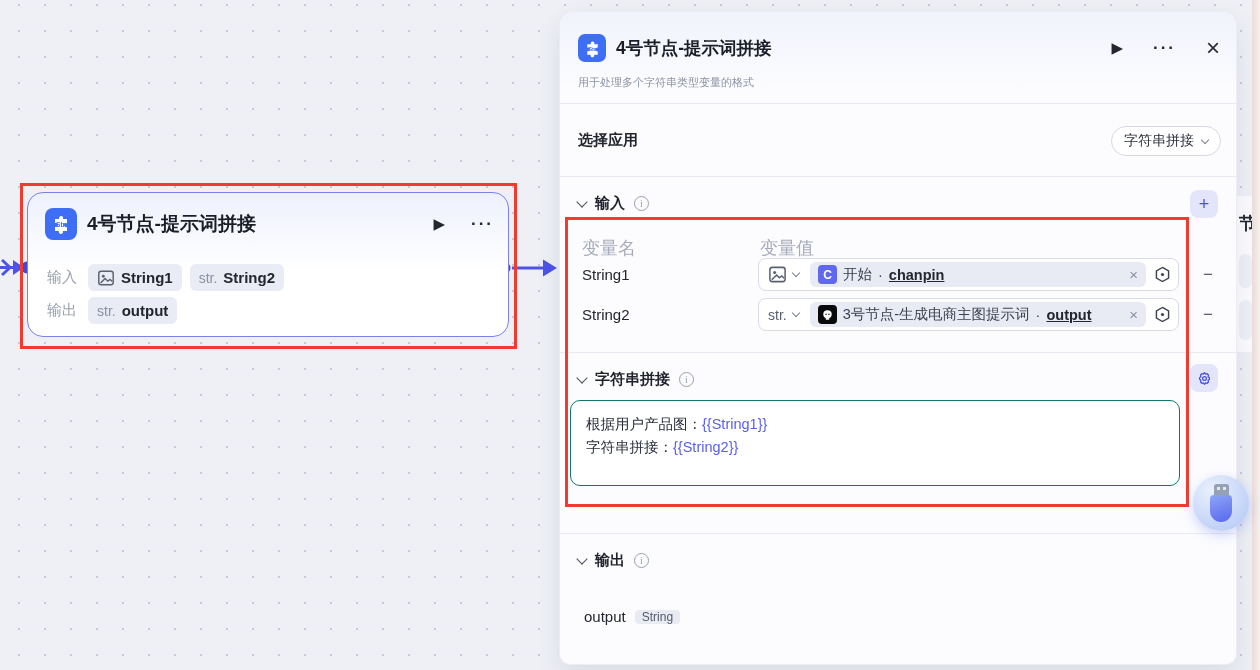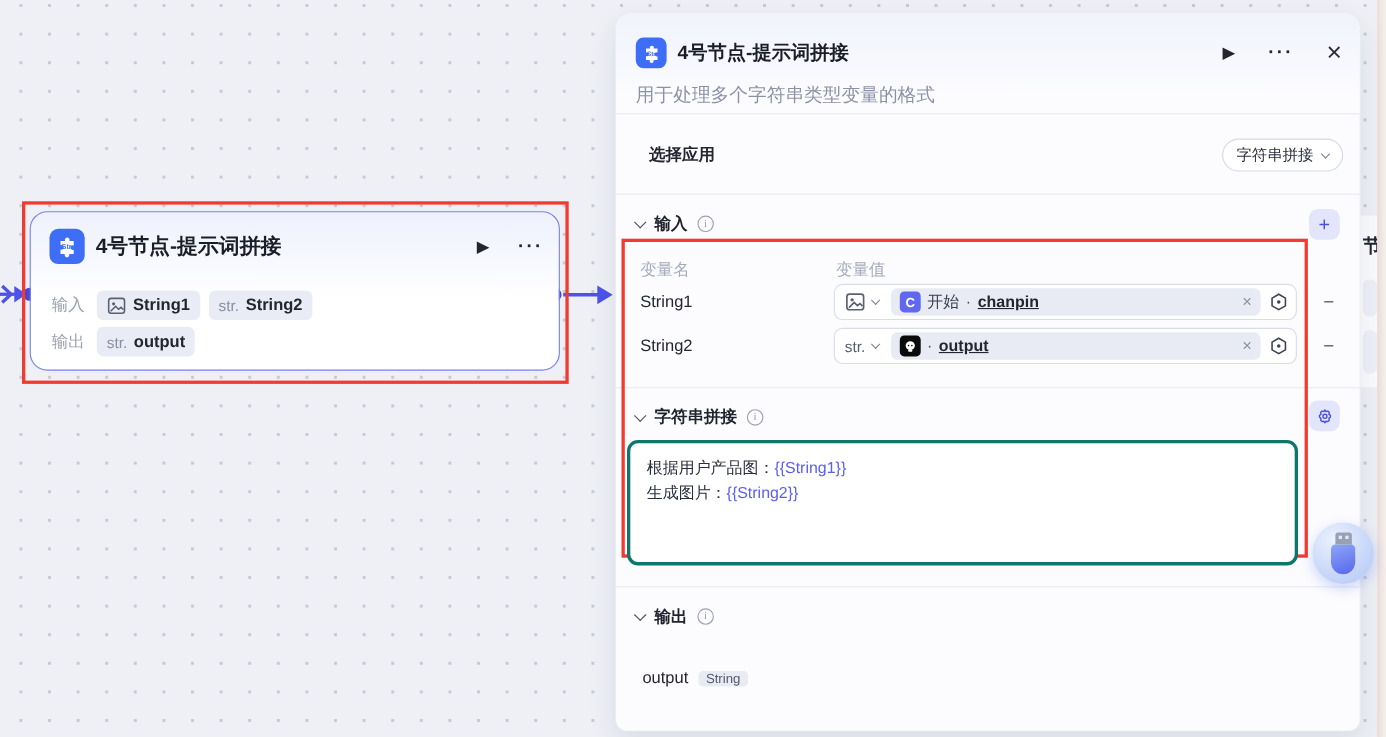--- a/index.html
+++ b/index.html
@@ -57,23 +57,23 @@
   .divider { position:absolute; left:0; right:0; height:1px; background:#e9eaf1; }
 
   .p-header { position:absolute; left:0; top:0; right:0; height:91px;
     background:linear-gradient(180deg,#f0f3fc,#fcfcfe 85%); border-radius:14px 14px 0 0; }
   .p-title-row { position:absolute; left:18px; top:21px; right:16px; height:30px; display:flex; align-items:center; }
   .p-title-row .str-icon { width:28px; height:28px; border-radius:7px; }
   .p-title { margin-left:10px; font-size:17.5px; font-weight:bold; color:#1b1e28; flex:1; }
   .p-play { font-size:15px; margin-right:30px; cursor:pointer; }
   .p-more { font-size:17px; font-weight:bold; letter-spacing:2px; margin-right:30px; cursor:pointer; }
   .p-close { font-size:24px; line-height:20px; color:#2a2e3a; cursor:pointer; }
-  .p-subtitle { position:absolute; left:18px; top:63px; font-size:17px; color:#8c92a6; }
-
-  .app-row { position:absolute; left:12px; top:91px; right:0; height:73px; }
+  .p-subtitle { position:absolute; left:18px; top:63px; font-size:11px; color:#8c92a6; }
+
+  .app-row { position:absolute; left:0; top:91px; right:0; height:73px; }
   .app-label { position:absolute; left:18px; top:28px; font-size:15px; font-weight:bold; }
   .app-pill { position:absolute; right:15px; top:23px; height:30px; padding:0 12px;
     border:1px solid #d5d9e6; border-radius:16px; background:#fff;
     display:flex; align-items:center; gap:8px; font-size:14px; color:#2a2e3a; cursor:pointer; }
 
   .sec-head { position:absolute; display:flex; align-items:center; gap:9px; }
   .sec-head .ttl { font-size:15px; font-weight:bold; color:#1f222c; }
   .chev { width:8px; height:8px; border-right:1.8px solid #4b5162; border-bottom:1.8px solid #4b5162;
     transform:rotate(45deg); margin-top:-4px; cursor:pointer; }
   .chev.sm { width:6px; height:6px; border-color:#7b818f; margin-top:-3px; }
@@ -81,21 +81,21 @@
     color:#9aa0b0; font-size:10px; display:grid; place-items:center; }
   .info::after { content:"i"; font-family:"Liberation Serif",serif; }
 
   .sq-btn { position:absolute; width:28px; height:28px; border-radius:8px; background:#e3e6fa;
     display:grid; place-items:center; color:#4a50e0; cursor:pointer; }
   .plus-btn { left:630px; top:178px; font-size:18px; }
   .gear-btn { left:630px; top:352px; }
 
   .red-rect.r2 { left:5px; top:205px; width:624px; height:290px; border-width:3px; z-index:30; }
 
-  .col-head { position:absolute; top:224px; font-size:15px; color:#a6abbc; }
+  .col-head { position:absolute; top:224px; font-size:18px; color:#a6abbc; }
   .col-name { left:22px; } .col-val { left:200px; }
 
   .var-name { position:absolute; left:22px; width:150px; font-size:15px; color:#23262f; }
   .vrow1 { top:254px; } .vrow2 { top:294px; }
 
   .val-field { position:absolute; left:198px; width:421px; height:33px;
     border:1px solid #d8dce8; border-radius:8px; background:#fff;
     display:flex; align-items:center; }
   .vf1 { top:246px; } .vf2 { top:286px; }
   .type-seg { display:flex; align-items:center; gap:6px; padding:0 9px; cursor:pointer; }
@@ -103,22 +103,22 @@
   .ref-chip { flex:1; align-self:stretch; margin:3px 0 3px 2px; background:#e9ebf4; border-radius:6px;
     display:flex; align-items:center; gap:6px; padding:0 8px; min-width:0; font-size:14.5px; color:#3c4150; }
   .ref-chip b { color:#23262f;text-decoration:underline; }
   .ref-chip .clear { margin-left:auto; color:#8b91a3; font-size:15px; cursor:pointer; }
   .ref-ic { width:19px; height:19px; border-radius:4px; flex:0 0 auto; display:grid; place-items:center; }
   .ref-ic.coze { background:#6168f0; color:#fff; font-size:12px; font-weight:bold; }
   .hex-btn { width:32px; display:grid; place-items:center; align-self:stretch; cursor:pointer; }
   .minus { position:absolute; left:640px; width:16px; text-align:center; font-size:17px; color:#555b6e; cursor:pointer; }
   .m1 { top:253px; } .m2 { top:293px; }
 
-  .prompt-box { position:absolute; left:10px; top:388px; width:610px; height:114px;
-    border:3px solid #0f766e; border-radius:10px; background:#fff; padding:12px 15px;
+  .prompt-box { position:absolute; left:10px; top:388px; width:610px; height:86px;
+    border:1px solid #0f766e; border-radius:10px; background:#fff; padding:12px 15px;
     font-size:14.5px; line-height:23px; color:#2a2f3d; z-index:31; }
   .prompt-box .var { color:#5a5ff0; }
 
   .out-name { position:absolute; left:24px; top:596px; font-size:15px; display:flex; align-items:center; gap:9px; }
   .badge { background:#e9ebf2; border-radius:4px; padding:0 7px; font-size:12px; color:#555b6e; }
 
   
   .usb-fab { position:absolute; left:1193px; top:475px; width:56px; height:56px; border-radius:50%;
     background:radial-gradient(circle at 35% 28%, #eaf1fd, #c3d3f8 68%, #b2c6f5);
     box-shadow:0 4px 12px rgba(80,110,230,.28); z-index:60; cursor:pointer; }
@@ -263,20 +263,21 @@
       </span>
       <span class="ref-chip">
         <span class="ref-ic" style="background:#0a0a0c">
           <svg width="15" height="15" viewBox="0 0 20 20">
             <ellipse cx="10" cy="9.6" rx="5.6" ry="5.2" fill="#fff"></ellipse>
             <circle cx="8" cy="9.6" r="1" fill="#0a0a0c"></circle>
             <circle cx="12" cy="9.6" r="1" fill="#0a0a0c"></circle>
             <rect x="7.4" y="14.6" width="5.2" height="2.4" rx="1.2" fill="#fff"></rect>
           </svg>
         </span>
+        <span>3号节点-生成电商主图提示词</span>
         <span>·</span>
         <b>output</b>
         <span class="clear">×</span>
       </span>
       <span class="hex-btn">
         <svg width="19" height="19" viewBox="0 0 20 20">
           <polygon points="10,2.6 16.4,6.3 16.4,13.7 10,17.4 3.6,13.7 3.6,6.3" fill="none" stroke="#3d4250" stroke-width="1.5"></polygon>
           <circle cx="10" cy="10" r="1.7" fill="#3d4250"></circle>
         </svg>
       </span>
@@ -292,21 +293,21 @@
     </div>
     <div class="sq-btn gear-btn">
       <svg width="17" height="17" viewBox="0 0 20 20">
         <path d="M10 3.2l1.2 1.6 2-.4 1.4 1.4-.4 2 1.6 1.2v2l-1.6 1.2.4 2-1.4 1.4-2-.4L10 16.8l-1.2-1.6-2 .4-1.4-1.4.4-2L4.2 11V9l1.6-1.2-.4-2 1.4-1.4 2 .4z" fill="none" stroke="#4a50e0" stroke-width="1.5" stroke-linejoin="round"></path>
         <circle cx="10" cy="10" r="2.2" fill="none" stroke="#4a50e0" stroke-width="1.5"></circle>
       </svg>
     </div>
 
     <div class="prompt-box">
       <div><span>根据用户产品图：</span><span class="var">{{String1}}</span></div>
-      <div><span>生成图片：</span><span class="var">{{String2}}</span></div>
+      <div><span>字符串拼接：</span><span class="var">{{String2}}</span></div>
     </div>
 
     <div class="red-rect r2"></div>
 
     <div class="divider" style="top:521px"></div>
 
     <div class="sec-head" style="left:18px; top:539px;">
       <i class="chev"></i>
       <span class="ttl">输出</span>
       <span class="info"></span>

